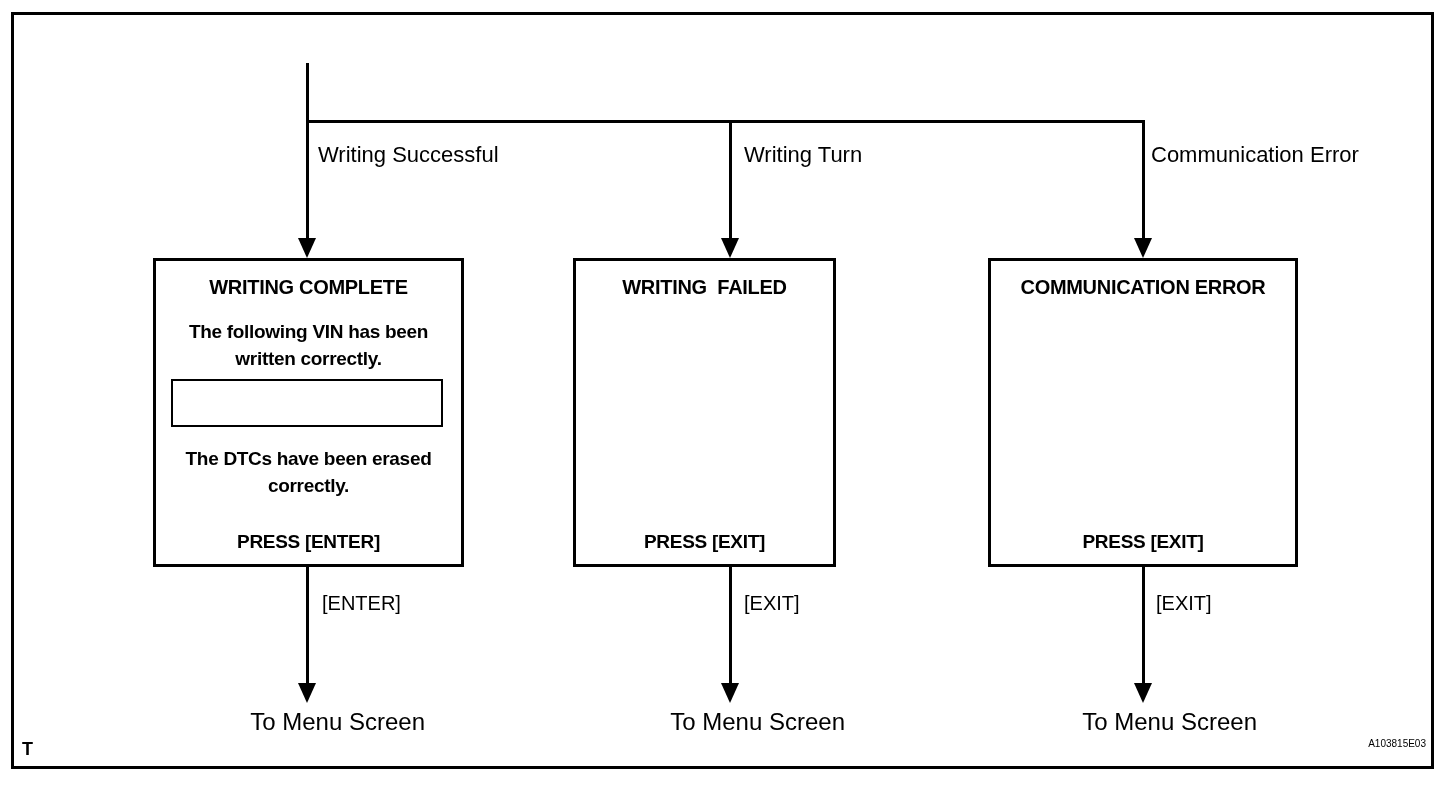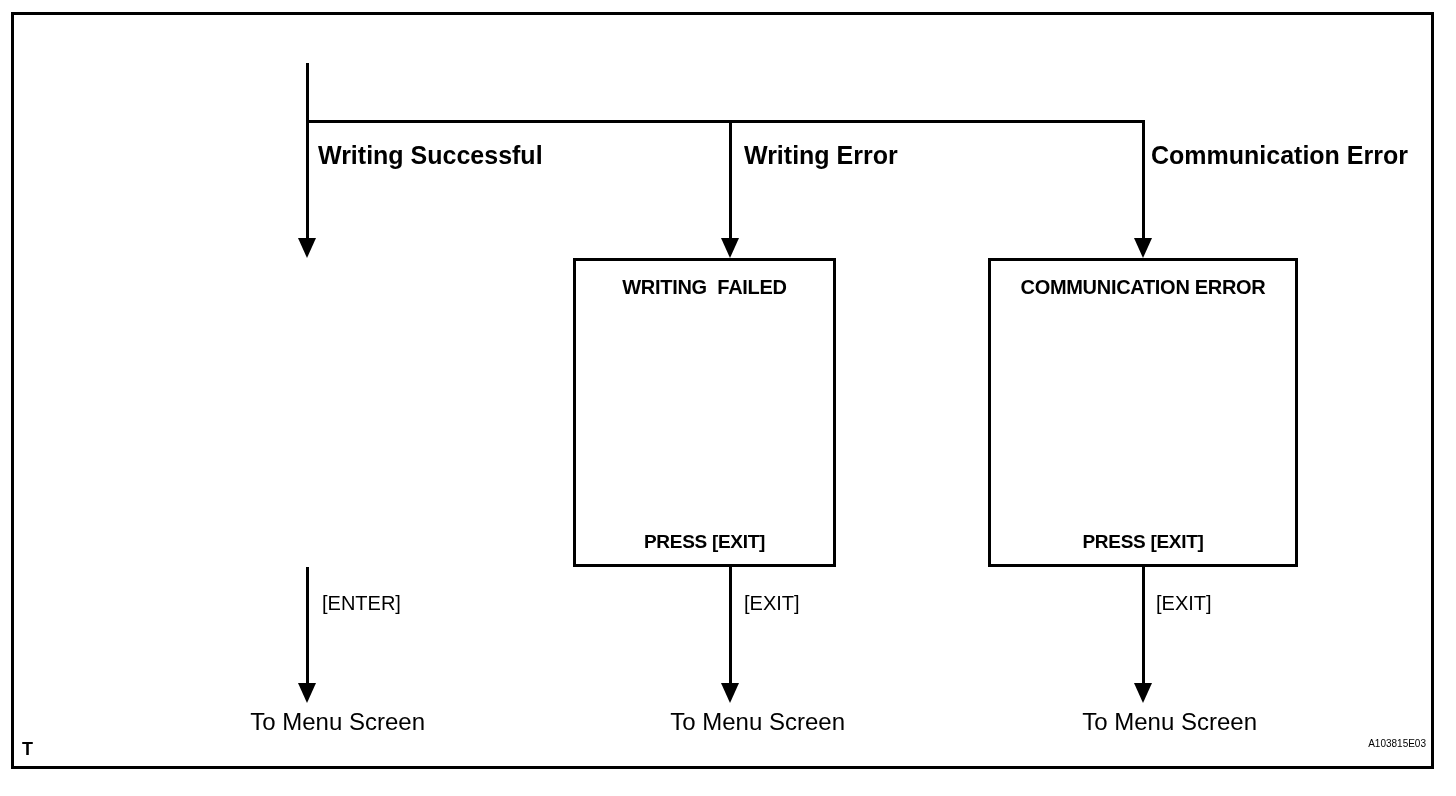--- a/index.html
+++ b/index.html
@@ -39,24 +39,23 @@
   .arrow-down {
     position: absolute;
     width: 0;
     height: 0;
     border-left: 9px solid transparent;
     border-right: 9px solid transparent;
     border-top: 20px solid #000000;
   }
   .branch-label {
     position: absolute;
-    font-size: 25px;
+    font-size: 22px;
     line-height: 26px;
     white-space: nowrap;
-    font-weight: bold;
   }
   .screen-box {
     position: absolute;
     top: 258px;
     height: 309px;
     border: 3px solid #000000;
     box-sizing: border-box;
     background: #ffffff;
   }
   .box-text {
@@ -132,23 +131,32 @@
 
   <div class="hline" style="left:306px; top:120px; width:839px;"></div>
 
   <div class="vline" style="left:729px; top:120px; height:118px;"></div>
   <div class="arrow-down" style="left:721px; top:238px;"></div>
 
   <div class="vline" style="left:1142px; top:120px; height:118px;"></div>
   <div class="arrow-down" style="left:1134px; top:238px;"></div>
 
   <div class="branch-label" style="left:318px; top:142px;">Writing Successful</div>
-  <div class="branch-label" style="left:744px; top:142px;">Writing Error</div>
+  <div class="branch-label" style="left:744px; top:142px;">Writing Turn</div>
   <div class="branch-label" style="left:1151px; top:142px;">Communication Error</div>
 
+  <div class="screen-box" style="left:153px; width:311px;">
+    <div class="box-text box-title">WRITING COMPLETE</div>
+    <div class="box-text box-body" style="top:57px;">The following VIN has been
+written correctly.</div>
+    <div class="vin-field"></div>
+    <div class="box-text box-body" style="top:184px;">The DTCs have been erased
+correctly.</div>
+    <div class="box-text box-press">PRESS [ENTER]</div>
+  </div>
 
   <div class="screen-box" style="left:573px; width:263px;">
     <div class="box-text box-title">WRITING  FAILED</div>
     <div class="box-text box-press">PRESS [EXIT]</div>
   </div>
 
   <div class="screen-box" style="left:988px; width:310px;">
     <div class="box-text box-title">COMMUNICATION ERROR</div>
     <div class="box-text box-press">PRESS [EXIT]</div>
   </div>

